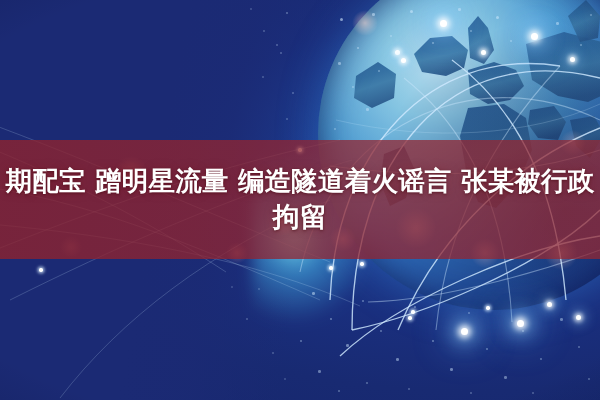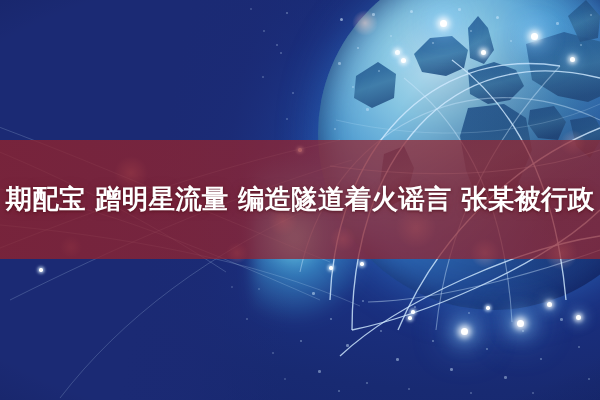--- a/index.html
+++ b/index.html
@@ -308,15 +308,16 @@
   </div>
 
   <div class="bg-vignette"></div>
 
   <div class="band">
     <div class="band-inner"></div>
   </div>
 
   <div class="headline">
     <div class="hl-line l1">期配宝 蹭明星流量 编造隧道着火谣言 张某被行政</div>
+    <div class="hl-line l2">拘留</div>
   </div>
 
 </div>
 
 </body></html>

